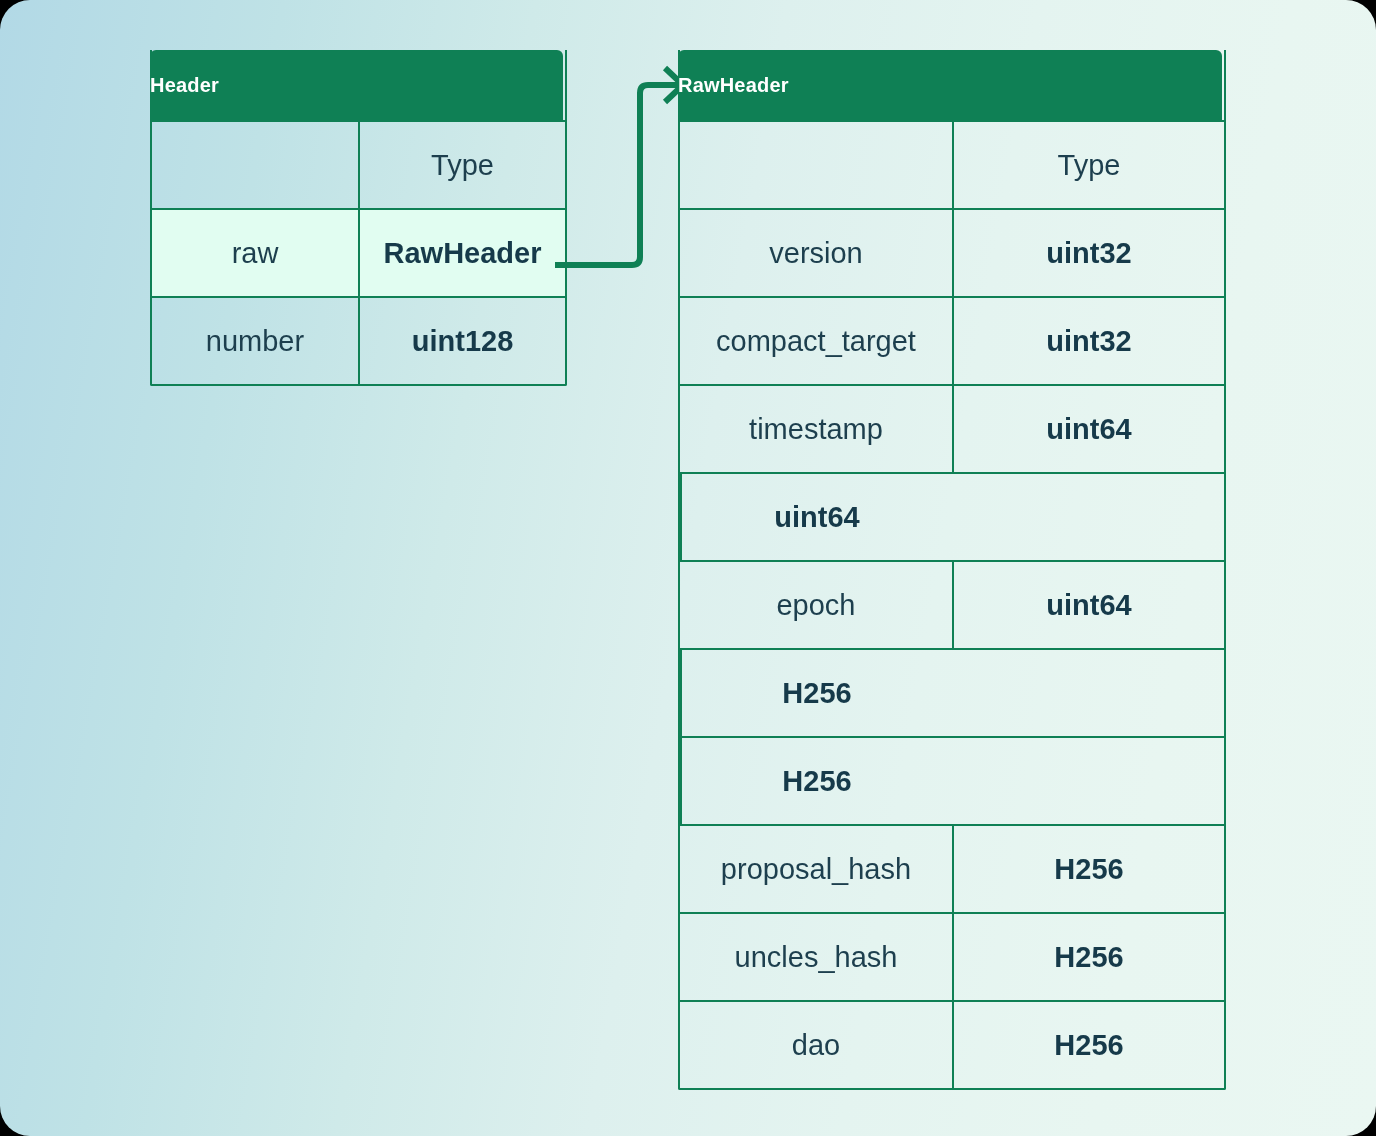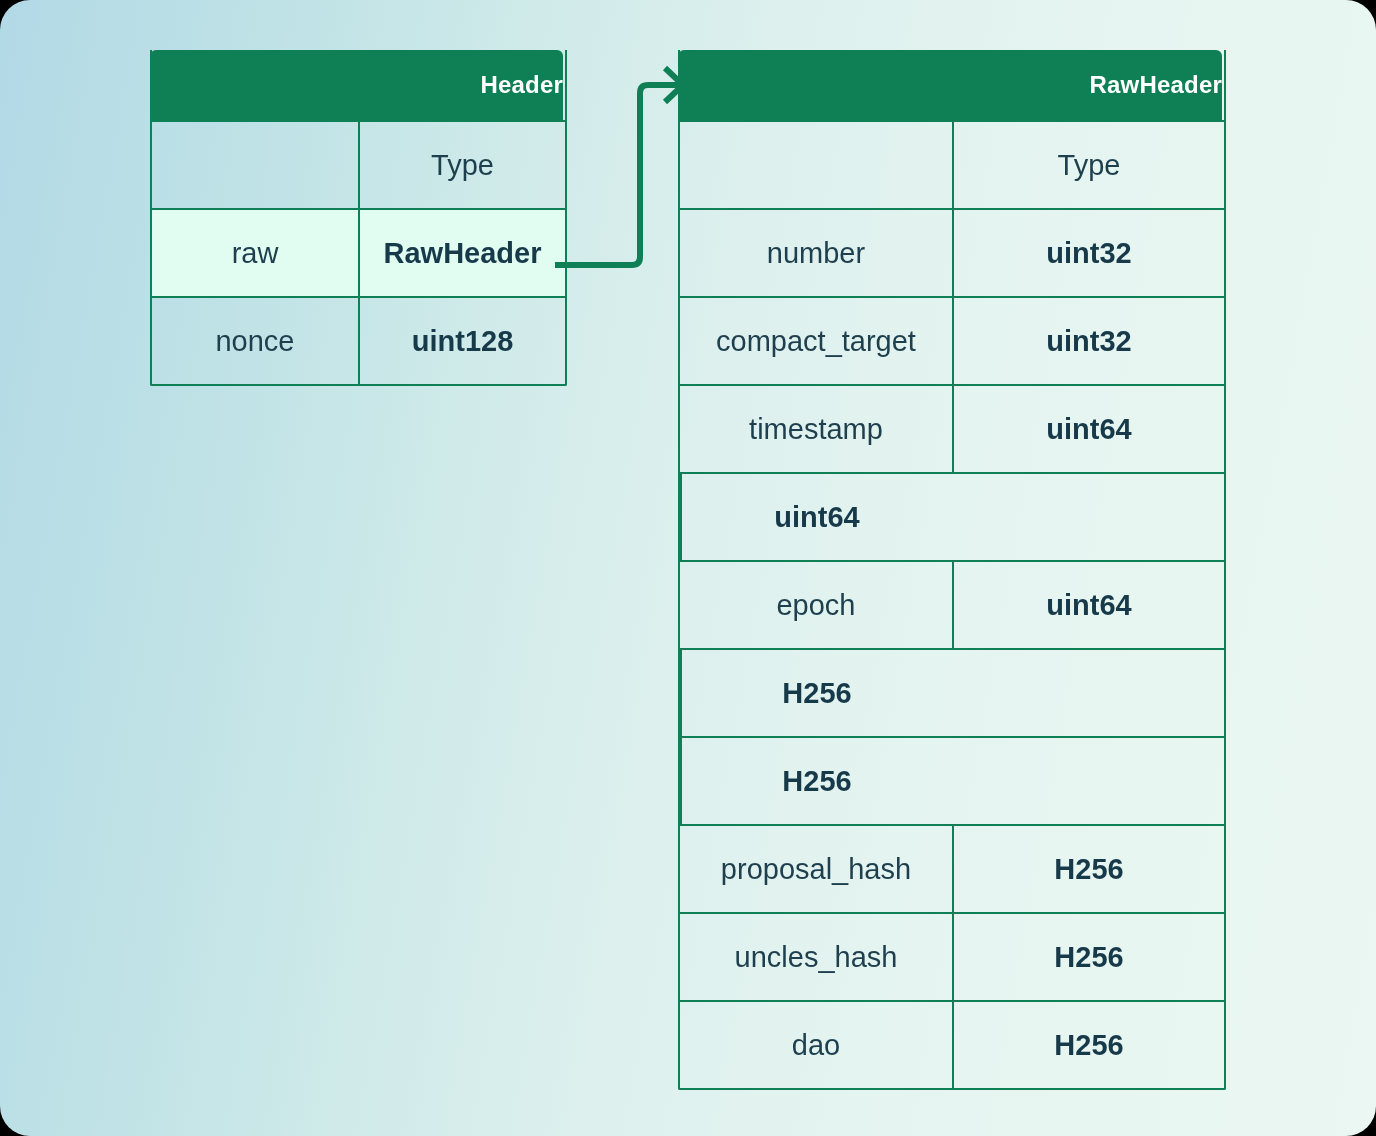--- a/index.html
+++ b/index.html
@@ -32,25 +32,25 @@
   .er-table {
     position: absolute;
     border: 2px solid #0f8055;
     border-top: none;
     border-radius: 0 0 2px 2px;
   }
 
   .er-title {
     background: #0f8055;
     color: #ffffff;
-    font-size: 24px;
+    font-size: 20px;
     font-weight: bold;
     height: 70px;
     line-height: 70px;
-    text-align: right;
+    text-align: left;
     border-radius: 6px 6px 0 0;
     letter-spacing: 0.2px;
   }
 
   .er-row {
     display: flex;
     height: 88px;
     border-top: 2px solid #0f8055;
   }
   .er-row:first-of-type { border-top: none; }
@@ -112,42 +112,42 @@
       <div class="er-cell name hdr"></div>
       <div class="er-cell type hdr">Type</div>
     </div>
 
     <div class="er-row row-highlight">
       <div class="er-cell name">raw</div>
       <div class="er-cell type">RawHeader</div>
     </div>
 
     <div class="er-row">
-      <div class="er-cell name">nonce</div>
+      <div class="er-cell name">number</div>
       <div class="er-cell type">uint128</div>
     </div>
 
   </div>
 
   <svg id="connector" viewBox="0 0 140 230">
     <path d="M 0 205 L 77 205 Q 85 205 85 197 L 85 33 Q 85 25 93 25 L 128 25" fill="none" stroke="#0f8055" stroke-width="6" stroke-linecap="butt" stroke-linejoin="round"></path>
     <path d="M 110 8 L 128 25 L 110 42" fill="none" stroke="#0f8055" stroke-width="6" stroke-linecap="butt" stroke-linejoin="miter"></path>
   </svg>
 
   <div class="er-table" id="tbl-raw">
 
     <div class="er-title">RawHeader</div>
 
     <div class="er-row">
       <div class="er-cell name hdr"></div>
       <div class="er-cell type hdr">Type</div>
     </div>
 
     <div class="er-row">
-      <div class="er-cell name">number</div>
+      <div class="er-cell name">version</div>
       <div class="er-cell type">uint32</div>
     </div>
     <div class="er-row">
       <div class="er-cell name">compact_target</div>
       <div class="er-cell type">uint32</div>
     </div>
     <div class="er-row">
       <div class="er-cell name">timestamp</div>
       <div class="er-cell type">uint64</div>
     </div>

